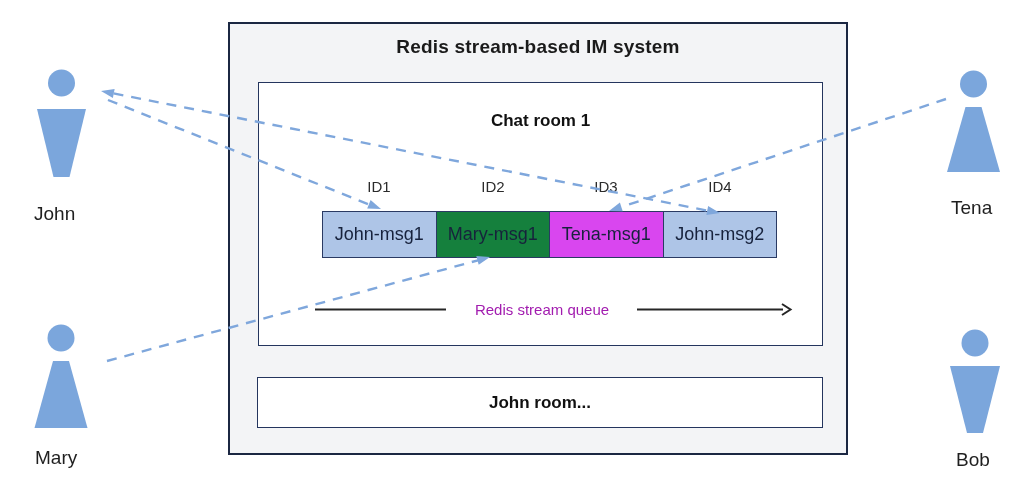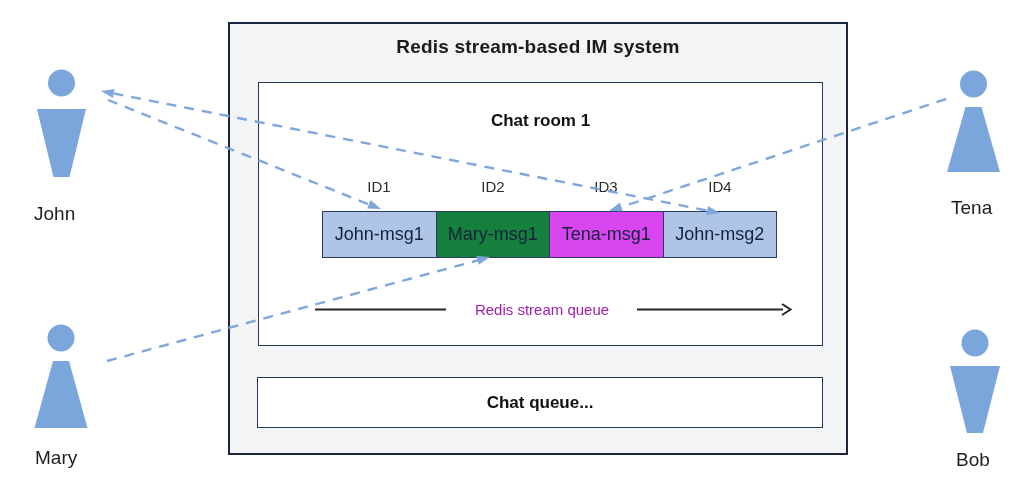--- a/index.html
+++ b/index.html
@@ -82,21 +82,21 @@
   <div class="abs" id="queue">
     <div class="queue-cell" style="background-color: rgb(174, 197, 231);">John-msg1</div>
     <div class="queue-cell" style="background-color: #15803d;">Mary-msg1</div>
     <div class="queue-cell" style="background-color: #d946ef;">Tena-msg1</div>
     <div class="queue-cell" style="background-color: rgb(174, 197, 231);">John-msg2</div>
   </div>
 
   <div class="abs" id="stream-label">Redis stream queue</div>
 
   <div class="abs" id="room-other-box">
-    <span>Chat queue...</span>
+    <span>John room...</span>
   </div>
 
   <div class="abs user-name" id="name-john">John</div>
   <div class="abs user-name" id="name-mary">Mary</div>
   <div class="abs user-name" id="name-tena">Tena</div>
   <div class="abs user-name" id="name-bob">Bob</div>
 
   <svg id="overlay" class="abs" width="1035" height="482" viewBox="0 0 1035 482">
 
     <g>

